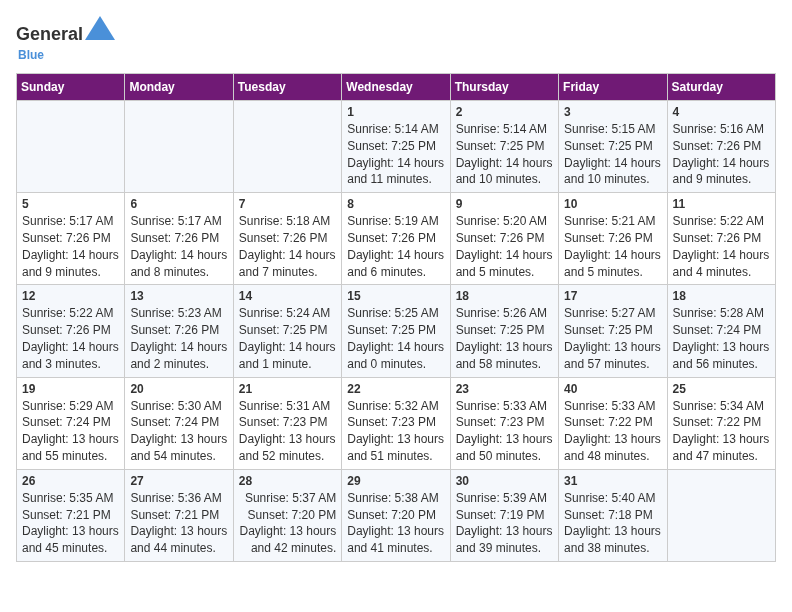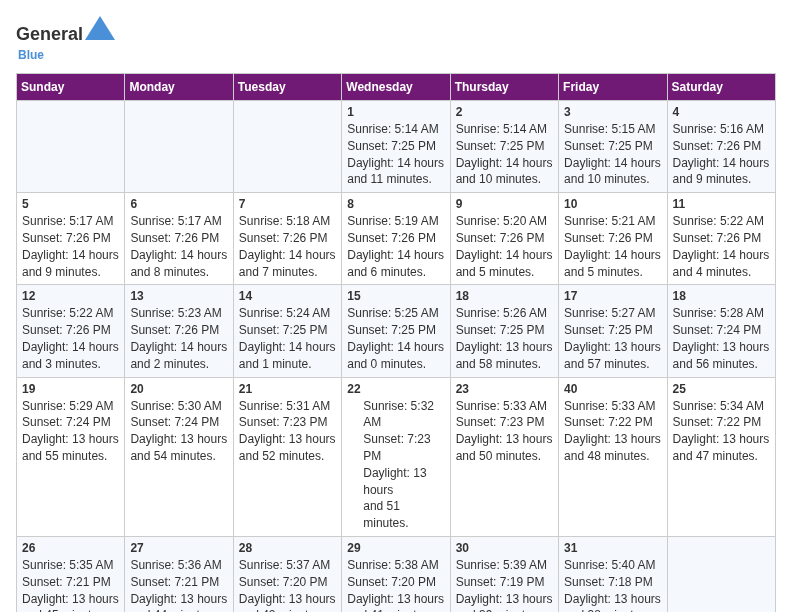--- a/index.html
+++ b/index.html
@@ -261,21 +261,21 @@
         </td>
         <td>
           <span class="day-number">21</span>
           <div class="day-info" style="white-space: pre-line;">Sunrise: 5:31 AM
 Sunset: 7:23 PM
 Daylight: 13 hours
 and 52 minutes.</div>
         </td>
         <td>
           <span class="day-number">22</span>
-          <div class="day-info" style="white-space: pre-line; margin-left: 16px;">Sunrise: 5:32 AM
+          <div class="day-info" style="white-space: pre-line;">Sunrise: 5:32 AM
 Sunset: 7:23 PM
 Daylight: 13 hours
 and 51 minutes.</div>
         </td>
         <td>
           <span class="day-number">23</span>
           <div class="day-info" style="white-space: pre-line;">Sunrise: 5:33 AM
 Sunset: 7:23 PM
 Daylight: 13 hours
 and 50 minutes.</div>
@@ -305,21 +305,21 @@
         </td>
         <td>
           <span class="day-number">27</span>
           <div class="day-info" style="white-space: pre-line;">Sunrise: 5:36 AM
 Sunset: 7:21 PM
 Daylight: 13 hours
 and 44 minutes.</div>
         </td>
         <td>
           <span class="day-number">28</span>
-          <div class="day-info" style="white-space: pre-line;">Sunrise: 5:37 AM
+          <div class="day-info" style="white-space: pre-line; text-align: right;">Sunrise: 5:37 AM
 Sunset: 7:20 PM
 Daylight: 13 hours
 and 42 minutes.</div>
         </td>
         <td>
           <span class="day-number">29</span>
           <div class="day-info" style="white-space: pre-line;">Sunrise: 5:38 AM
 Sunset: 7:20 PM
 Daylight: 13 hours
 and 41 minutes.</div>

